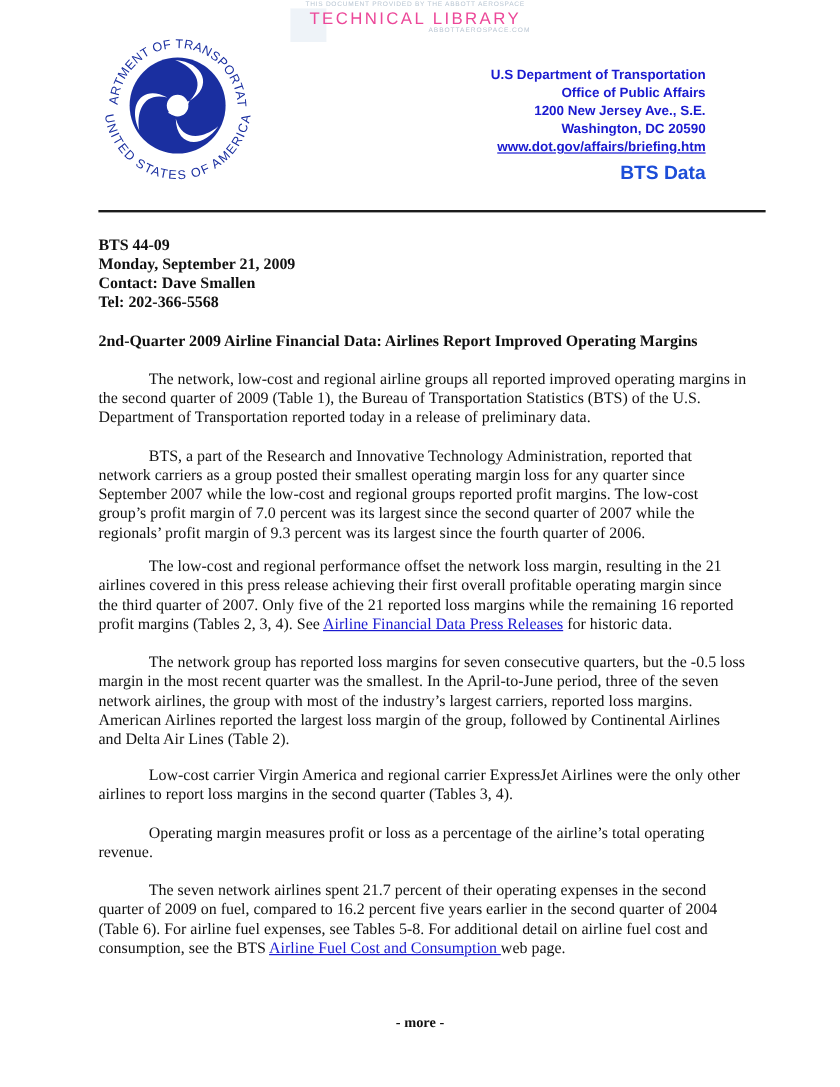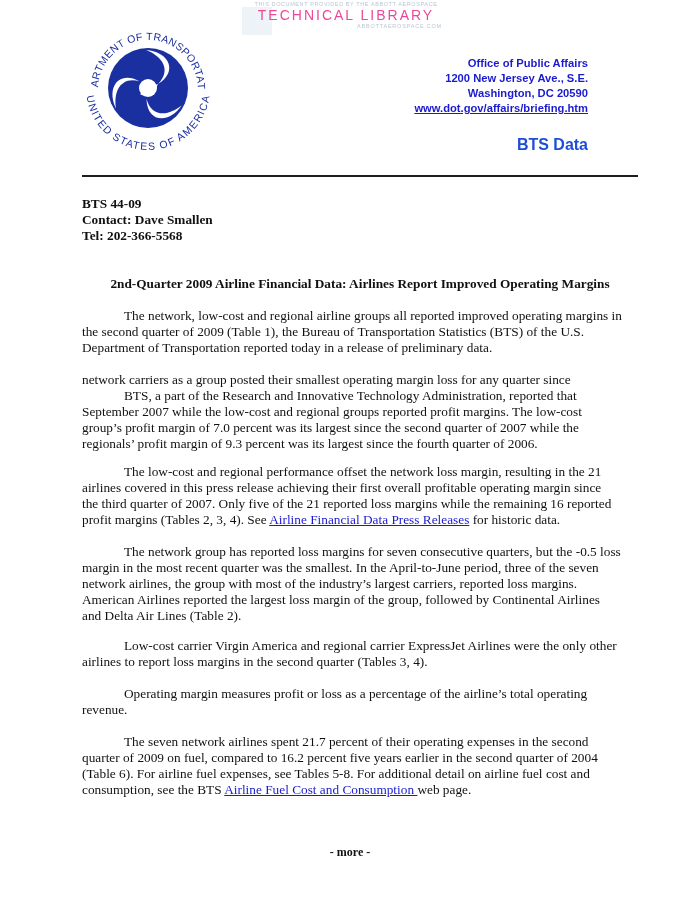--- a/index.html
+++ b/index.html
@@ -102,21 +102,20 @@
       top: 196px;
       font-weight: bold;
       font-size: 13.3px;
       line-height: 16px;
     }
     .headline {
       position: absolute;
       left: 82px;
       width: 556px;
       top: 276px;
-      text-align: center;
       font-weight: bold;
       font-size: 13.3px;
       line-height: 16px;
     }
     .body-text {
       position: absolute;
       left: 82px;
       width: 570px;
       font-size: 13.3px;
       line-height: 16px;
@@ -170,49 +169,51 @@
     <text font-family="Liberation Sans, DejaVu Sans, sans-serif" font-size="10.5" fill="#1a2fa0" letter-spacing="0.3">
       <textPath href="#arcTop" startOffset="50%" text-anchor="middle">DEPARTMENT OF TRANSPORTATION</textPath>
     </text>
     <text font-family="Liberation Sans, DejaVu Sans, sans-serif" font-size="10.5" fill="#1a2fa0" letter-spacing="0.3">
       <textPath href="#arcBottom" startOffset="50%" text-anchor="middle" dominant-baseline="hanging">UNITED STATES OF AMERICA</textPath>
     </text>
   </svg>
 </div>
 
 <div class="address">
+  <div>U.S Department of Transportation</div>
   <div>Office of Public Affairs</div>
   <div>1200 New Jersey Ave., S.E.</div>
   <div>Washington, DC  20590</div>
   <div><a>www.dot.gov/affairs/briefing.htm</a></div>
 </div>
 
 <div class="bts-data">BTS Data</div>
 
 <div class="rule"></div>
 
 <div class="meta">
   <div>BTS 44-09</div>
+  <div>Monday, September 21, 2009</div>
   <div>Contact: Dave Smallen</div>
   <div>Tel: 202-366-5568</div>
 </div>
 
 <div class="headline">2nd-Quarter 2009 Airline Financial Data: Airlines Report Improved Operating Margins</div>
 
 <div class="body-text">
 
   <div class="para" style="top:308px;">
     <span class="line first">The network, low-cost and regional airline groups all reported improved operating margins in</span>
     <span class="line">the second quarter of 2009 (Table 1), the Bureau of Transportation Statistics (BTS) of the U.S.</span>
     <span class="line">Department of Transportation reported today in a release of preliminary data.</span>
   </div>
 
   <div class="para" style="top:372px;">
+    <span class="line first">BTS, a part of the Research and Innovative Technology Administration, reported that</span>
     <span class="line">network carriers as a group posted their smallest operating margin loss for any quarter since</span>
-    <span class="line first">BTS, a part of the Research and Innovative Technology Administration, reported that</span>
     <span class="line">September 2007 while the low-cost and regional groups reported profit margins.  The low-cost</span>
     <span class="line">group’s profit margin of 7.0 percent was its largest since the second quarter of 2007 while the</span>
     <span class="line">regionals’ profit margin of 9.3 percent was its largest since the fourth quarter of 2006.</span>
   </div>
 
   <div class="para" style="top:464px;">
     <span class="line first">The low-cost and regional performance offset the network loss margin, resulting in the 21</span>
     <span class="line">airlines covered in this press release achieving their first overall profitable operating margin since</span>
     <span class="line">the third quarter of 2007. Only five of the 21 reported loss margins while the remaining 16 reported</span>
     <span class="line"><span>profit margins (Tables 2, 3, 4).  See </span><a>Airline Financial Data Press Releases</a><span> for historic data.</span></span>

